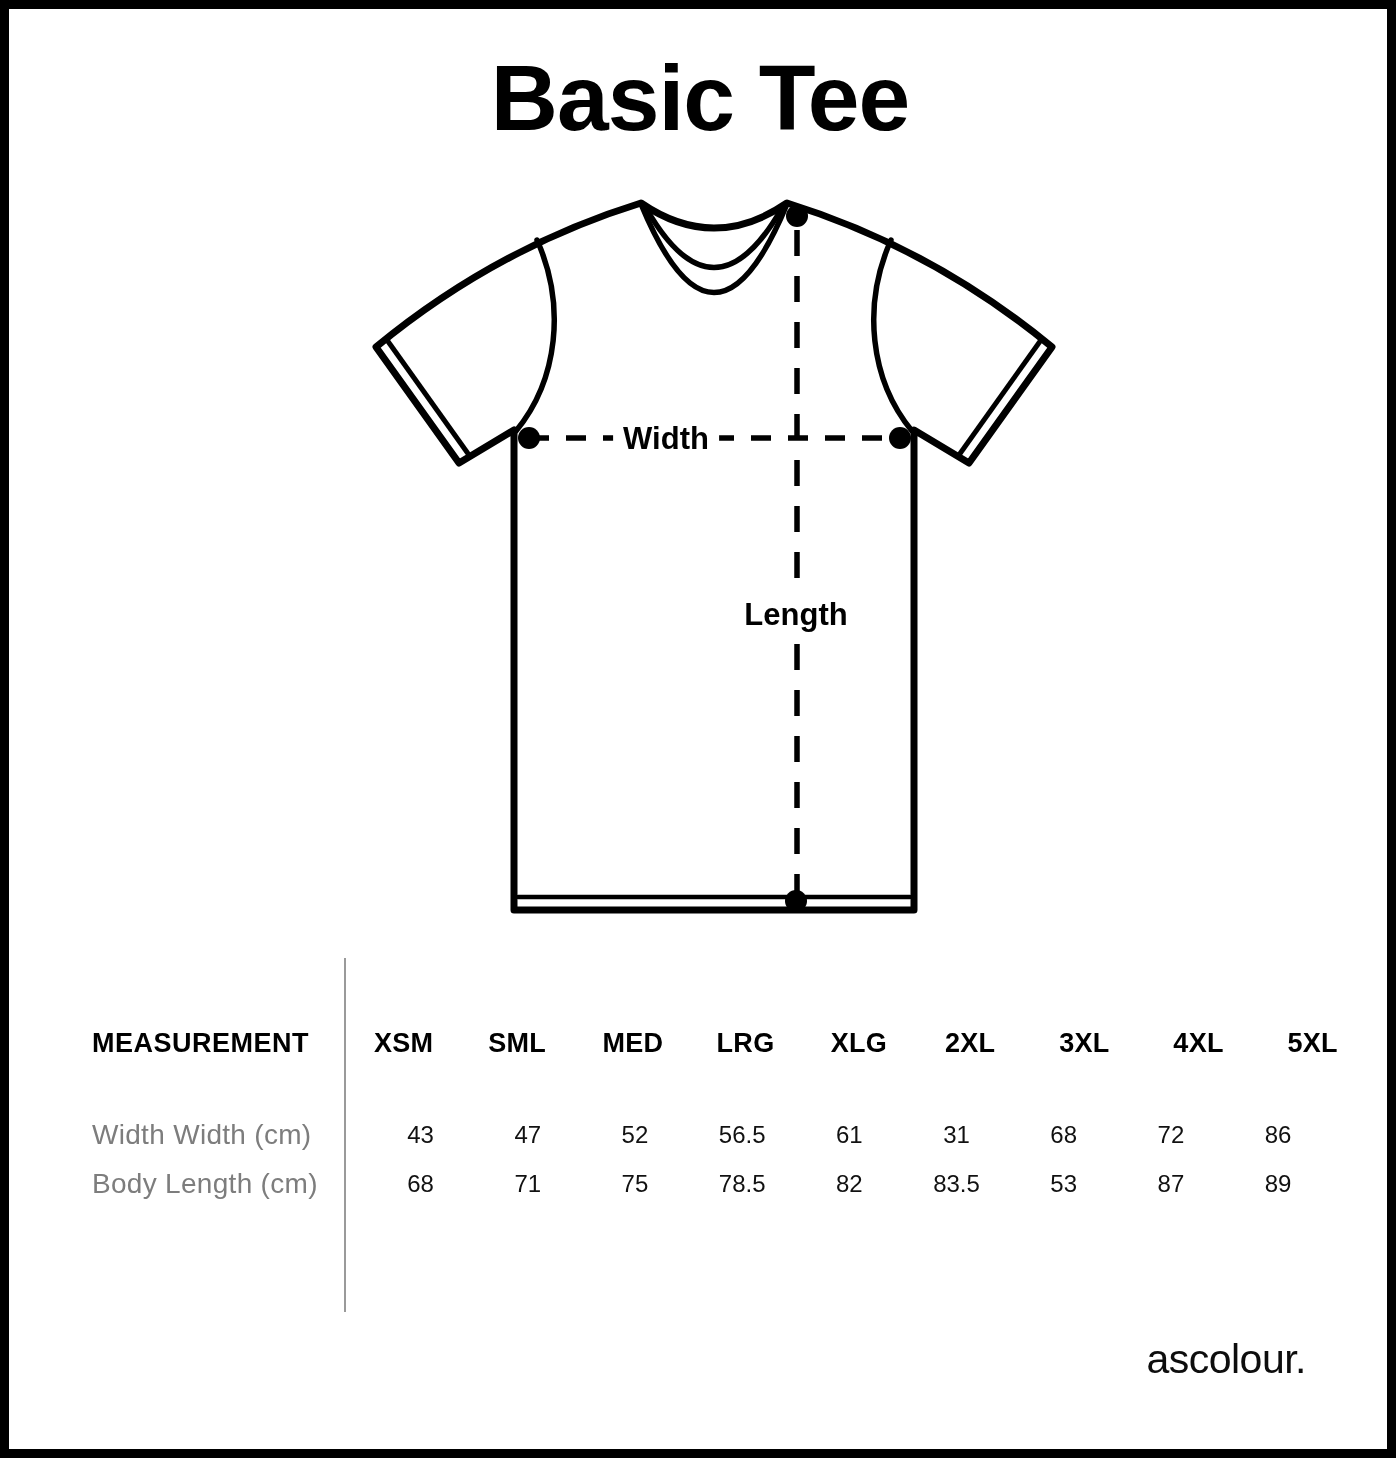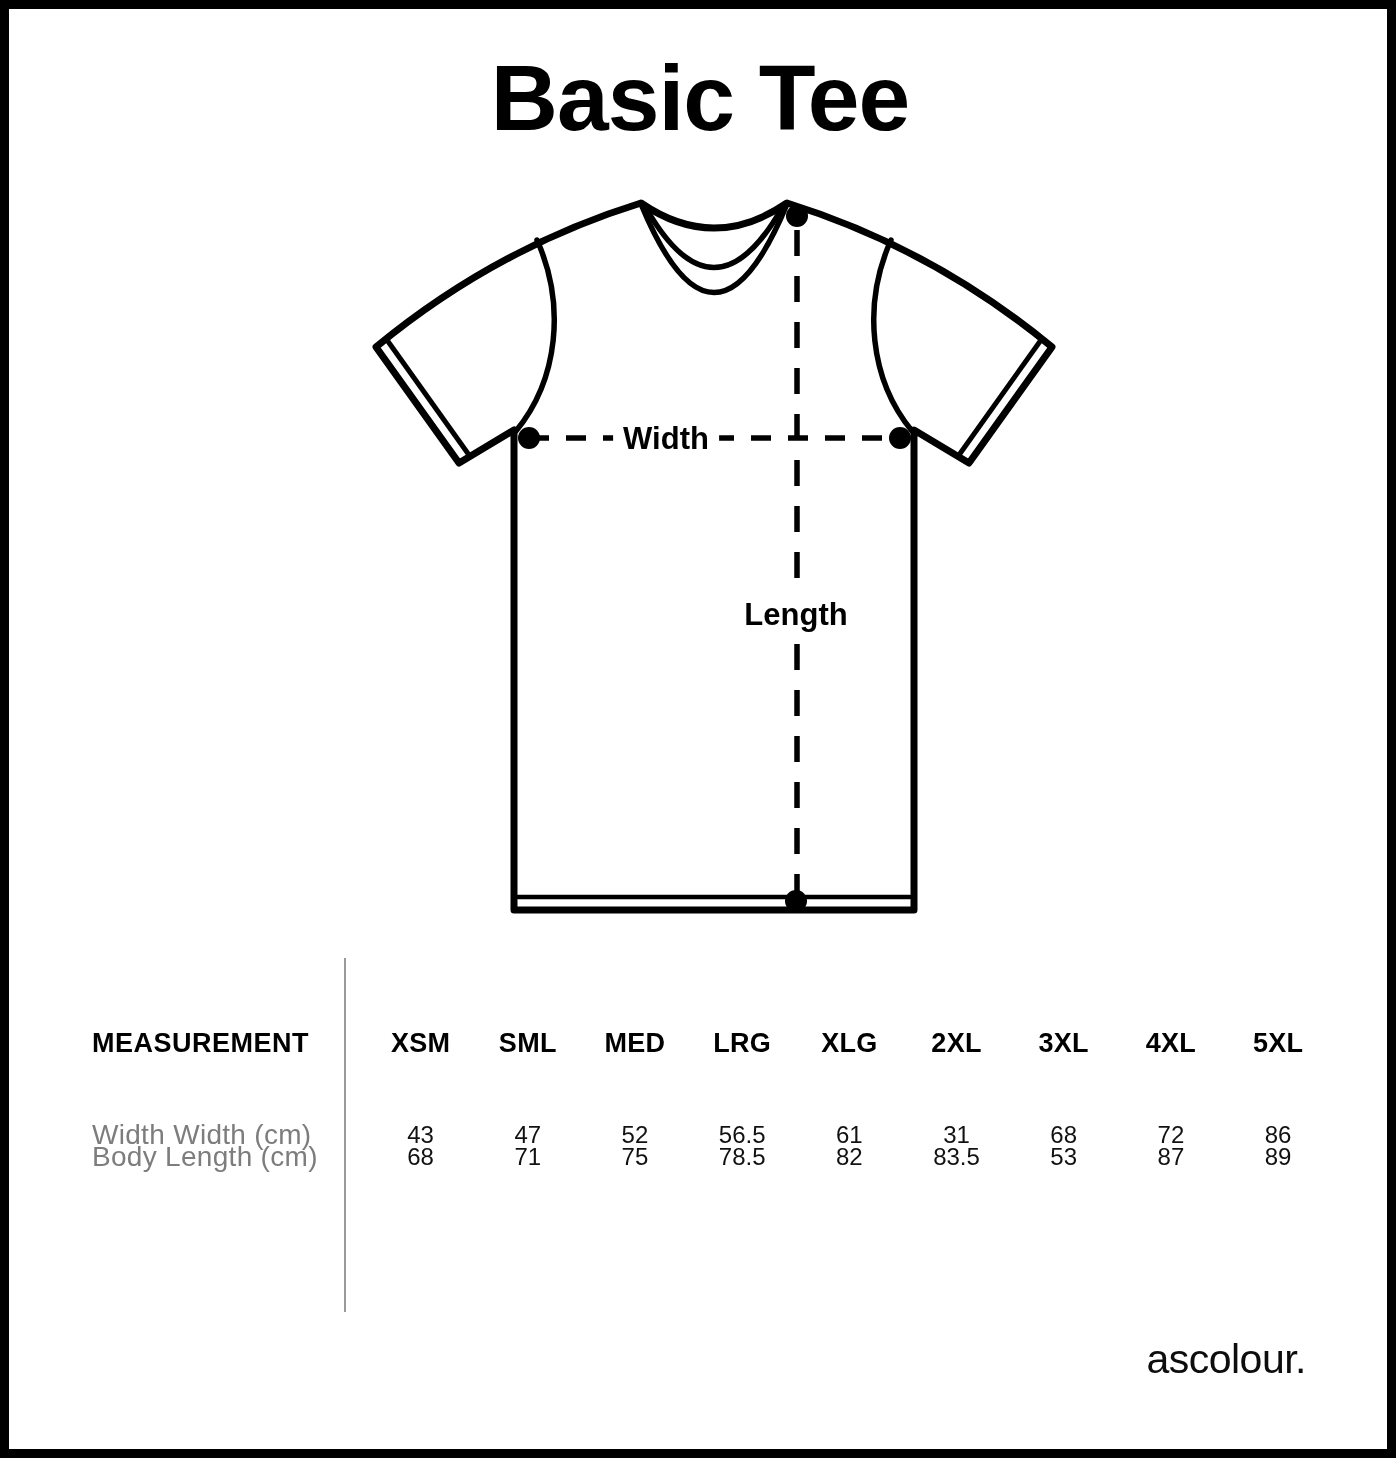--- a/index.html
+++ b/index.html
@@ -48,25 +48,25 @@
     position: absolute; left: 344px; top: 958px;
     width: 2px; height: 354px; background: #9a9a9a;
   }
   .table-row {
     position: absolute; left: 0; width: 1396px; height: 40px;
     padding-left: 92px;
     display: grid;
     grid-template-columns: 275px repeat(9, 107.2px);
     align-items: center;
   }
-  .row-head   { top: 1023px; }
+  .row-head   { top: 1023px; gap: 7px; }
   .row-width  { top: 1115px; }
-  .row-length { top: 1137px; }
+  .row-length { top: 1164px; }
   .cell { font-size: 24px; line-height: 1; }
-  .cell.size-head { font-weight: 700; text-align: center; font-size: 27px; letter-spacing: 0.3px; }
+  .cell.size-head { font-weight: 700; text-align: left; font-size: 27px; letter-spacing: 0.3px; }
   .cell.meas-head { font-weight: 700; font-size: 27px; letter-spacing: 0.5px; color: #000; }
   .cell.row-label { color: #7d7d7d; font-weight: 400; font-size: 28px; letter-spacing: 0.3px; }
   .cell.value { text-align: center; color: #111; font-weight: 400; }
 
   .footer-note {
     position: absolute; left: 92px; top: 1344px;
     font-size: 28px; font-style: italic; color: #8e8e8e;
     letter-spacing: 0.4px;
   }
   .brand-logo {

